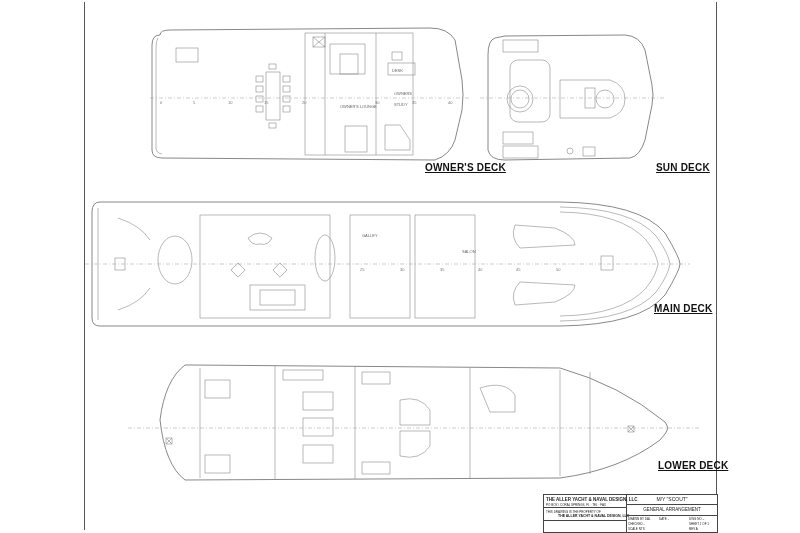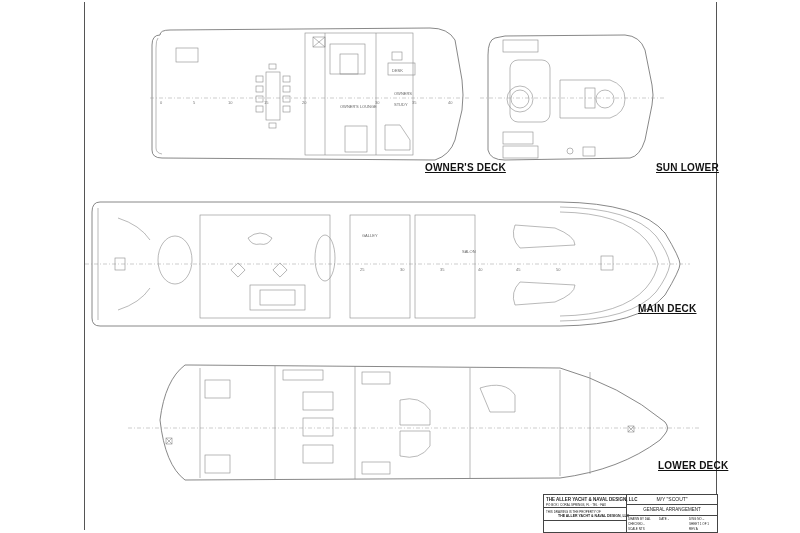--- a/index.html
+++ b/index.html
@@ -152,22 +152,22 @@
       <rect class="fineline" x="166" y="438" width="6" height="6"></rect>
       <line class="fineline" x1="166" y1="438" x2="172" y2="444"></line>
         <line class="fineline" x1="172" y1="438" x2="166" y2="444"></line>
       <rect class="fineline" x="628" y="426" width="6" height="6"></rect>
       <line class="fineline" x1="628" y1="426" x2="634" y2="432"></line>
         <line class="fineline" x1="634" y1="426" x2="628" y2="432"></line>
     </g>
   </svg>
 
   <div class="deck-label" style="left:392px;top:162px;margin-left:33px;">OWNER'S DECK</div>
-  <div class="deck-label" style="left:656px;top:162px;">SUN LOWER</div>
-  <div class="deck-label" style="left:638px;top:303px;">MAIN DECK</div>
+  <div class="deck-label" style="left:656px;top:162px;">SUN DECK</div>
+  <div class="deck-label" style="left:654px;top:303px;">MAIN DECK</div>
   <div class="deck-label" style="left:651px;top:460px;padding-left:7px;">LOWER DECK</div>
 
   <div class="tb">
     <div class="left">
       <div class="firm">THE ALLER YACHT &amp; NAVAL DESIGN, LLC</div>
       <div class="addr">PO BOX / CORAL SPRINGS, FL · TEL · FAX</div>
       <div class="hr" style="top:12px;width:82px;"></div>
       <div class="copy">THIS DRAWING IS THE PROPERTY OF</div>
       <div class="firm2">THE ALLER YACHT &amp; NAVAL DESIGN, LLC</div>
       <div class="hr" style="top:25px;width:82px;"></div>

